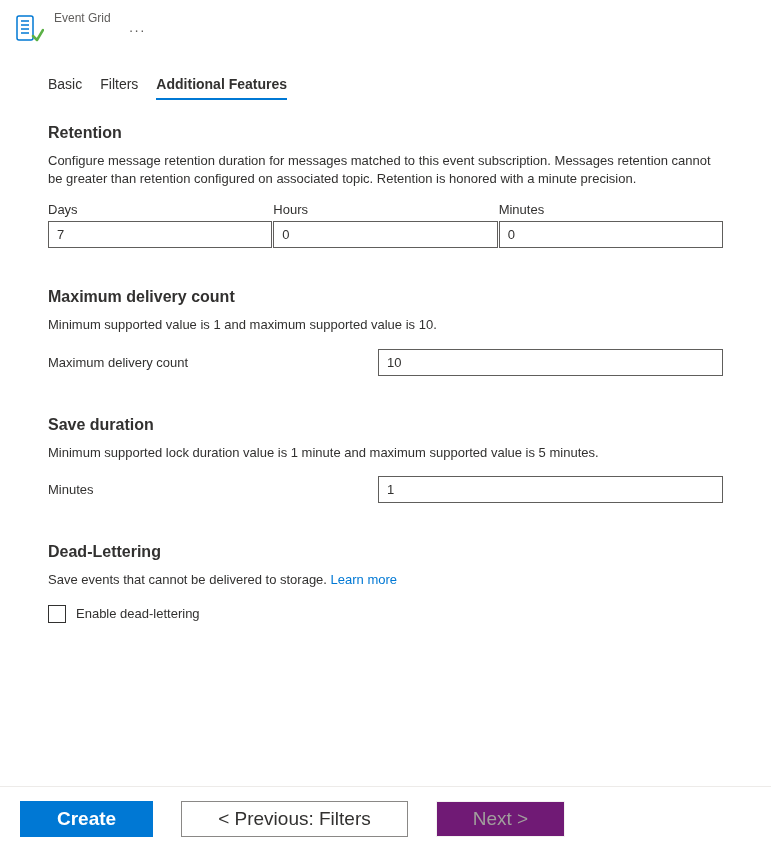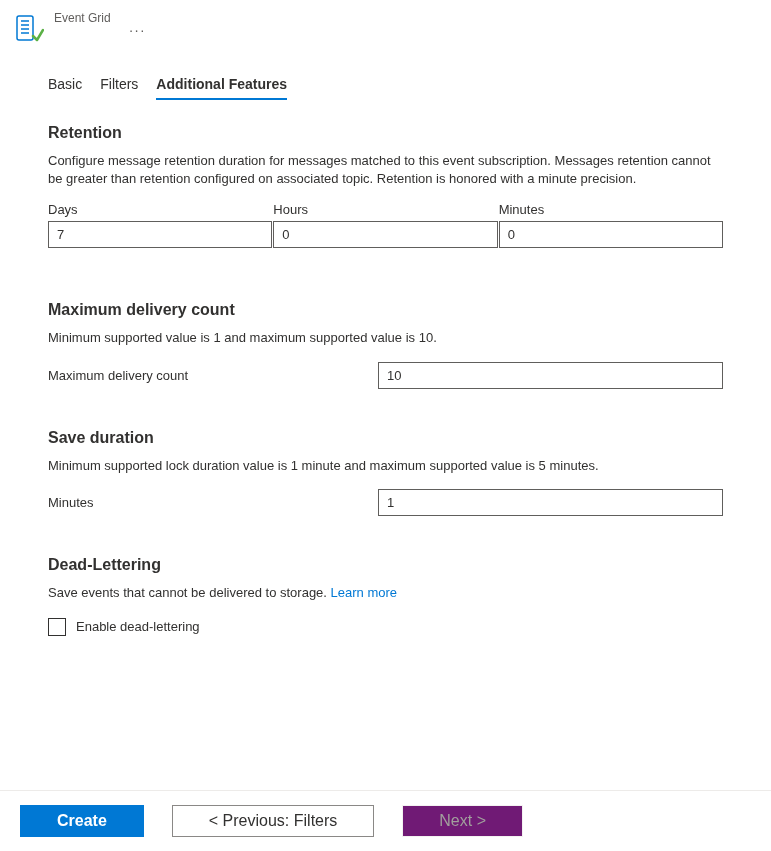--- a/index.html
+++ b/index.html
@@ -76,21 +76,21 @@
     }
     .section-desc {
       font-size: 13px;
       color: #323130;
       line-height: 1.4;
       margin-bottom: 14px;
     }
     .field-row {
       display: flex;
       gap: 1px;
-      margin-bottom: 53px;
+      margin-bottom: 40px;
     }
     .field {
       flex: 1;
       display: flex;
       flex-direction: column;
     }
     .field-label {
       font-size: 13px;
       color: #323130;
       margin-bottom: 4px;
@@ -138,21 +138,21 @@
     }
     .footer {
       border-top: 1px solid #edebe9;
       padding: 14px 20px;
       display: flex;
       gap: 8px;
       align-items: center;
     }
     .btn {
       font-family: inherit;
-      font-size: 16px;
+      font-size: 19px;
       padding: 6px 36px;
       cursor: pointer;
       border: 1px solid #8a8886;
       background: #ffffff;
       color: #323130;
       min-width: 80px;
     }
     .btn.primary {
       background: #0078d4;
       border-color: #0078d4;

